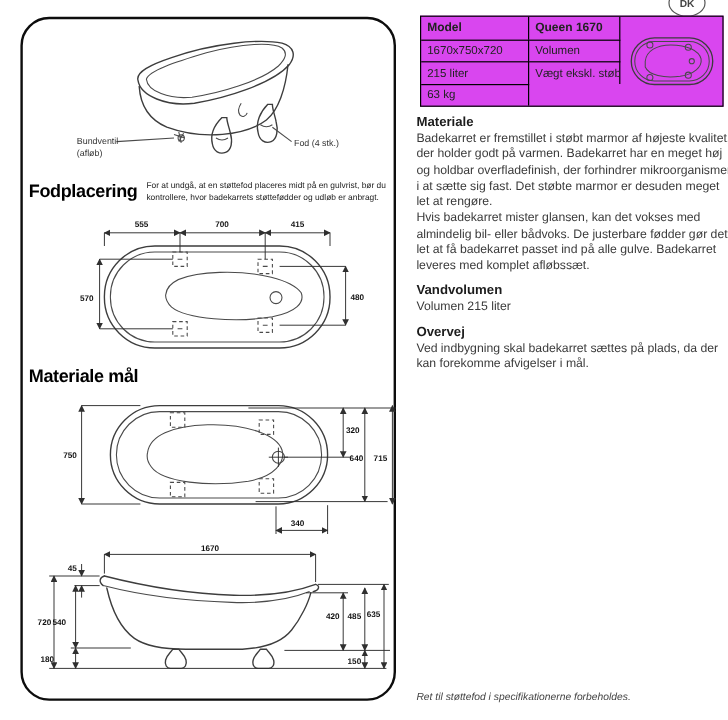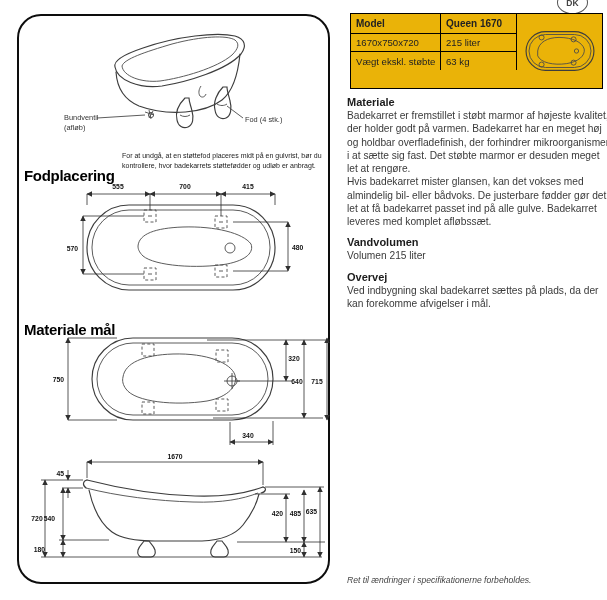--- a/index.html
+++ b/index.html
@@ -6,31 +6,31 @@
   body{
     width:607px;height:600px;position:relative;background:#ffffff;
     font-family:"Liberation Sans",sans-serif;color:#333;overflow:hidden;
   }
   .panel{
     position:absolute;left:17px;top:14px;width:313px;height:570px;
     border:2.5px solid #0d0d0d;border-radius:24px;box-sizing:border-box;
   }
   .abs{position:absolute;}
   .h-left{
-    font-size:15px;font-weight:bold;color:#000;letter-spacing:-0.3px;margin-top:16px;
+    font-size:15px;font-weight:bold;color:#000;letter-spacing:-0.3px;
   }
   .note{
     font-size:7px;line-height:9.8px;color:#222;
   }
   
   .spec-table{
     position:absolute;left:350px;top:13px;
     display:grid;grid-template-columns:90px 76px 85px;
     grid-template-rows:repeat(4,18.5px);
-    border:1.6px solid #000;background:#eab308;font-size:9.6px;color:#222;
+    border:1.6px solid #000;background:#d946ef;font-size:9.6px;color:#222;
   }
   .spec-table .cell{padding:3.5px 0 0 5px;box-sizing:border-box;border-right:1.2px solid #000;white-space:nowrap;overflow:hidden;}
   .spec-table .cell.val{border-right:1.2px solid #000;}
   .spec-table .cell.bt{border-top:1.2px solid #000;}
   .spec-table .cell.b{font-weight:bold;font-size:10px;}
   .spec-table .imgbox{grid-column:3;grid-row:1/5;display:flex;align-items:center;justify-content:center;}
   
   .sect{position:absolute;left:347px;width:263px;}
   .sect h3{margin:0 0 1px 0;font-size:11px;color:#1c1c1c;}
   .sect p{margin:0;font-size:10.2px;line-height:13.3px;color:#3a3a3a;}
@@ -206,20 +206,21 @@
 </svg>
 
 <div class="dk-badge">
   <span>DK</span>
 </div>
 
 <div class="spec-table">
   <div class="cell b">Model</div>
   <div class="cell val b">Queen 1670</div>
   <div class="cell val bt">1670x750x720</div>
+  <div class="cell bt">Volumen</div>
   <div class="cell val bt">215 liter</div>
   <div class="cell bt">Vægt ekskl. støbte</div>
   <div class="cell val bt">63 kg</div>
   <div class="imgbox">
     <svg style="position:static" width="84" height="64" viewBox="0 0 86 66">
       <rect class="out" x="8" y="13" width="70" height="40" rx="20" ry="20"></rect>
       <rect class="thin" x="11" y="16" width="64" height="34" rx="17" ry="17"></rect>
       <path class="thin" d="M 20,33 C 21,24 30,19 42,19 C 56,19 66,24 68,31 C 69,38 62,44 50,46 C 36,48 23,45 20,38 Z"></path>
       <circle class="thin" cx="60" cy="33" r="2.2"></circle>
       <circle class="thin" cx="24" cy="19" r="2.6"></circle>
@@ -239,13 +240,13 @@
 <div class="sect" style="top:236px">
   <h3>Vandvolumen</h3>
   <p>Volumen 215 liter</p>
 </div>
 
 <div class="sect" style="top:271px">
   <h3>Overvej</h3>
   <p>Ved indbygning skal badekarret sættes på plads, da der kan forekomme afvigelser i mål.</p>
 </div>
 
-<div class="footer-note">Ret til ændringer i specifikationerne forbeholdes.</div>
+<div class="footer-note">Ret til støttefod i specifikationerne forbeholdes.</div>
 
 </body></html>

